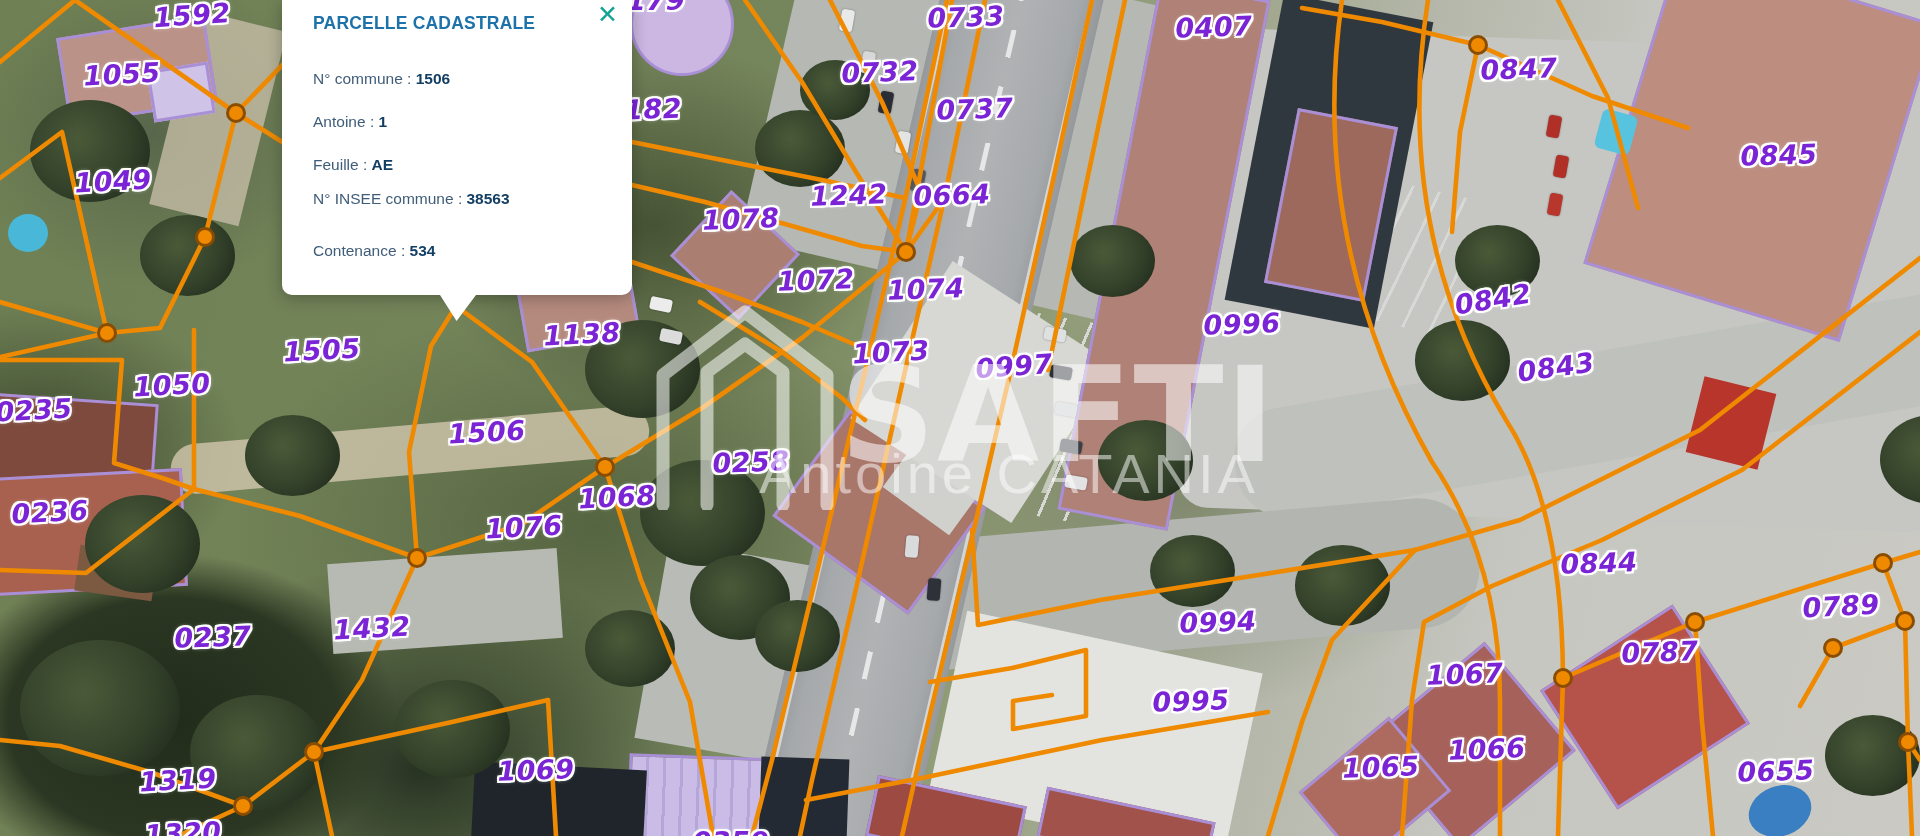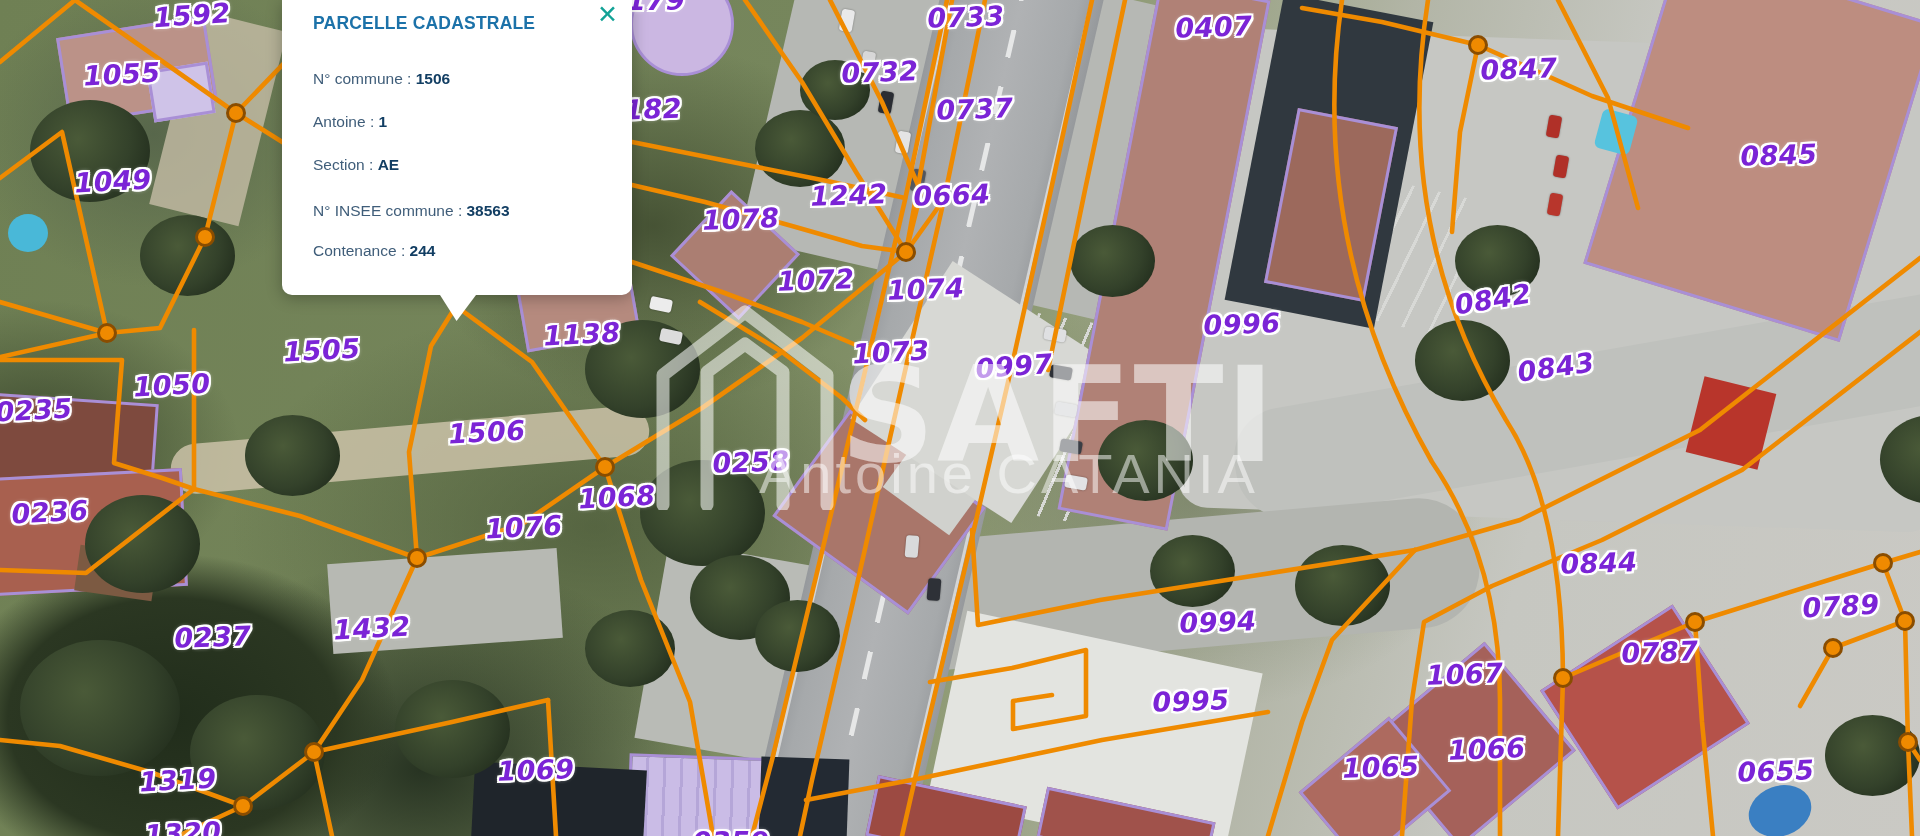--- a/index.html
+++ b/index.html
@@ -286,17 +286,17 @@
   </svg>
   <div class="wm wm-brand">SAFTI</div>
   <div class="wm wm-agent">Antoine CATANIA</div>
 
   <div class="popup">
     <div class="tail"></div>
     <h1>PARCELLE CADASTRALE</h1>
     <button class="close-btn">✕</button>
     <div class="prow" style="top:70px"><span>N° commune</span><span> : </span><b>1506</b></div>
     <div class="prow" style="top:113px"><span>Antoine</span><span> : </span><b>1</b></div>
-    <div class="prow" style="top:156px"><span>Section</span><span> : </span><b>AE</b></div>
-    <div class="prow" style="top:202px"><span>N° INSEE commune</span><span> : </span><b>38563</b></div>
-    <div class="prow" style="top:242px"><span>Contenance</span><span> : </span><b>244</b></div>
+    <div class="prow" style="top:156px"><span>Feuille</span><span> : </span><b>AE</b></div>
+    <div class="prow" style="top:190px"><span>N° INSEE commune</span><span> : </span><b>38563</b></div>
+    <div class="prow" style="top:242px"><span>Contenance</span><span> : </span><b>534</b></div>
   </div>
 </div>
 
 </body></html>

